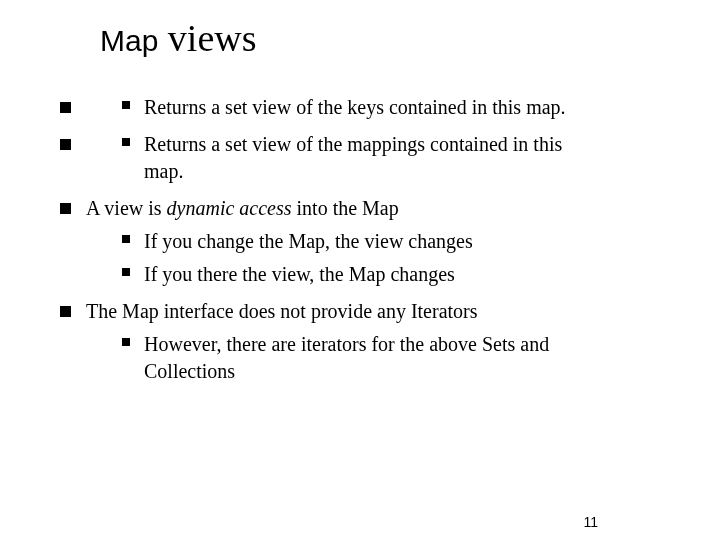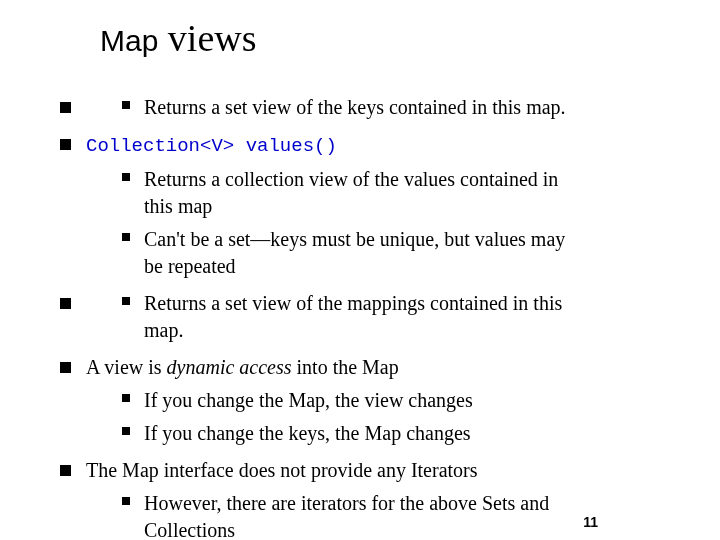--- a/index.html
+++ b/index.html
@@ -90,60 +90,52 @@
     color: #0000cc;
     font-size: 19px;
   }
   .pagenum {
     position: absolute;
     right: 14px;
     bottom: 10px;
     font-family: Arial, Helvetica, sans-serif;
     font-size: 14px;
     color: #000;
-    font-weight: bold;
   }
   .ital { font-style: italic; }
 </style>
 </head>
 <body>
 
 <div class="slide">
   <div class="title">
     <span class="t1">Map</span><span class="t2"> views</span>
   </div>
 
   <div class="content">
     <ul class="lvl1">
 
       <li>
         <ul class="lvl2">
           <li>Returns a set view of the keys contained in this map.</li>
         </ul>
       </li>
 
-      <li>
-        <span class="code">Collection&lt;V&gt; values()</span>
-        <ul class="lvl2">
-          <li>Returns a collection view of the values contained in this map</li>
-          <li>Can't be a set—keys must be unique, but values may be repeated</li>
-        </ul>
-      </li>
 
       <li>
         <ul class="lvl2">
           <li>Returns a set view of the mappings contained in this map.</li>
         </ul>
       </li>
 
       <li>
         <span>A view is <span class="ital">dynamic access</span> into the Map</span>
         <ul class="lvl2">
           <li>If you change the Map, the view changes</li>
-          <li>If you change the keys, the Map changes</li>
+          <li>If you there the view, the Map changes</li>
         </ul>
       </li>
 
       <li>
         <span>The Map interface does not provide any Iterators</span>
         <ul class="lvl2">
           <li>However, there are iterators for the above Sets and Collections</li>
         </ul>
       </li>
 

